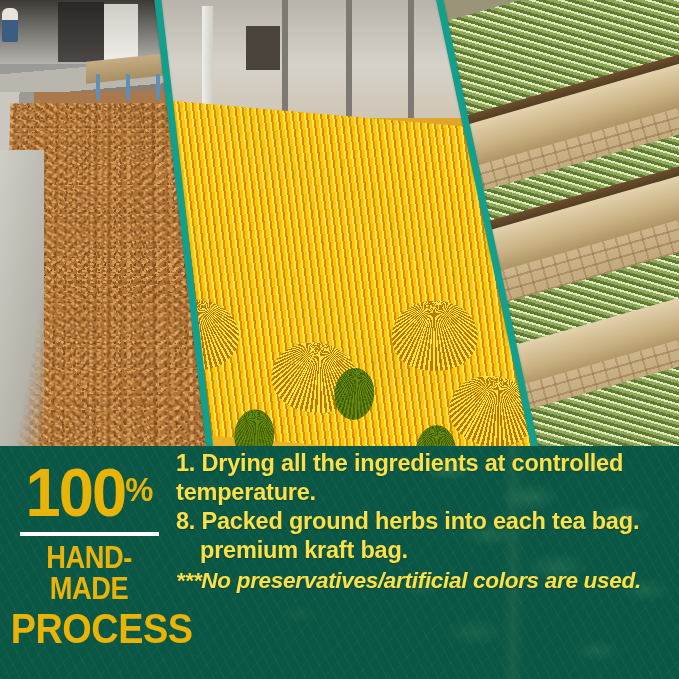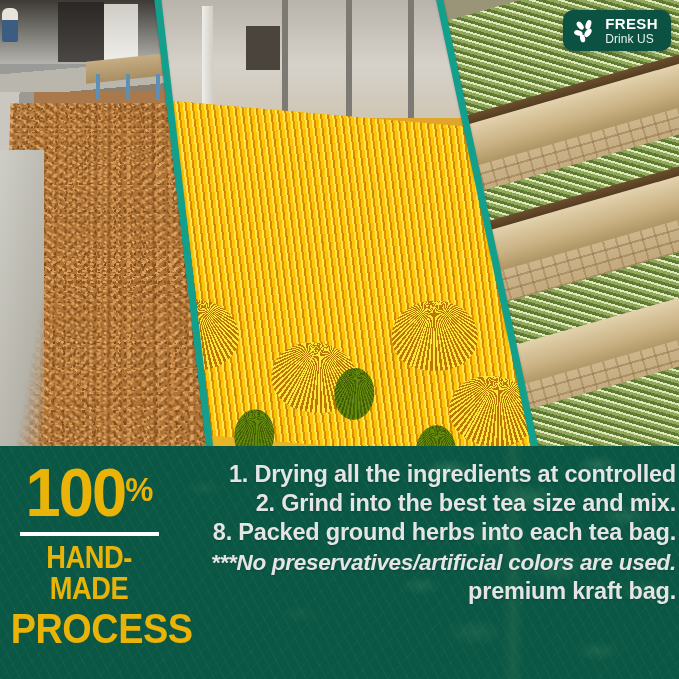--- a/index.html
+++ b/index.html
@@ -234,23 +234,22 @@
     font-weight:bold;font-size:31px;line-height:1.02;letter-spacing:-.5px;
     transform:scaleX(.88);
   }
   .badge .l-proc{
     font-weight:bold;font-size:43px;line-height:1.02;letter-spacing:-.5px;
     transform:scaleX(.88);margin-top:2px;
   }
 
   
   .steps{
-    position:absolute;left:176px;top:14px;width:500px;z-index:3;
-    color:#e5e5e5;
-    text-align:right;
+    position:absolute;left:176px;top:3px;width:500px;z-index:3;
+    color:#fde047;
   }
   .steps .line{
     font-size:23.5px;line-height:29px;font-weight:bold;
     letter-spacing:-.2px;white-space:nowrap;
     text-shadow:0 1px 2px rgba(0,0,0,.22);
   }
   .steps .line.indent{padding-left:24px;}
   .steps .line.note{
     font-style:italic;font-size:22.5px;letter-spacing:-.3px;
     margin-top:1px;
@@ -316,56 +315,39 @@
       <div class="weave w2"></div>
       <div class="leaves l3"></div>
       <div class="bamboo b3"></div>
       <div class="weave w3"></div>
       <div class="leaves l4"></div>
     </div>
 
     <div class="divider div1"></div>
     <div class="divider div2"></div>
 
-    <div class="logo">
-      <div class="mark">
-        <svg viewBox="0 0 26 26" width="26" height="26" aria-hidden="true">
-          <g fill="#ffffff">
-            <ellipse cx="8.2" cy="7.6" rx="2.7" ry="4.6" transform="rotate(-38 8.2 7.6)"></ellipse>
-            <ellipse cx="16.4" cy="6.6" rx="2.7" ry="4.8" transform="rotate(18 16.4 6.6)"></ellipse>
-            <ellipse cx="6.4" cy="15.0" rx="2.6" ry="4.4" transform="rotate(-72 6.4 15)"></ellipse>
-            <ellipse cx="16.0" cy="14.8" rx="2.8" ry="4.8" transform="rotate(34 16 14.8)"></ellipse>
-            <ellipse cx="10.6" cy="20.4" rx="2.5" ry="4.0" transform="rotate(-12 10.6 20.4)"></ellipse>
-          </g>
-        </svg>
-      </div>
-      <div class="txt">
-        <span class="l1">FRESH</span>
-        <span class="l2">Drink US</span>
-      </div>
-    </div>
   </div>
 
   <div class="green-panel">
     <div class="foliage"></div>
     <div class="foliage2"></div>
     <div class="trunk"></div>
 
     <div class="badge">
       <div class="pct">
         <span>100</span>
           <span class="sym">%</span>
       </div>
       <div class="rule"></div>
       <div class="l-hand">HAND-MADE</div>
       <div class="l-proc">PROCESS</div>
     </div>
 
     <div class="steps">
       <div class="line">1. Drying all the ingredients at controlled</div>
-      <div class="line">2. Grind into the best tea size and mix.</div>
+      <div class="line">temperature.</div>
       <div class="line">8. Packed ground herbs into each tea bag.</div>
+      <div class="line indent">premium kraft bag.</div>
       <div class="line note">***No preservatives/artificial colors are used.</div>
-      <div class="line indent">premium kraft bag.</div>
     </div>
   </div>
 
 </div>
 
 </body></html>

